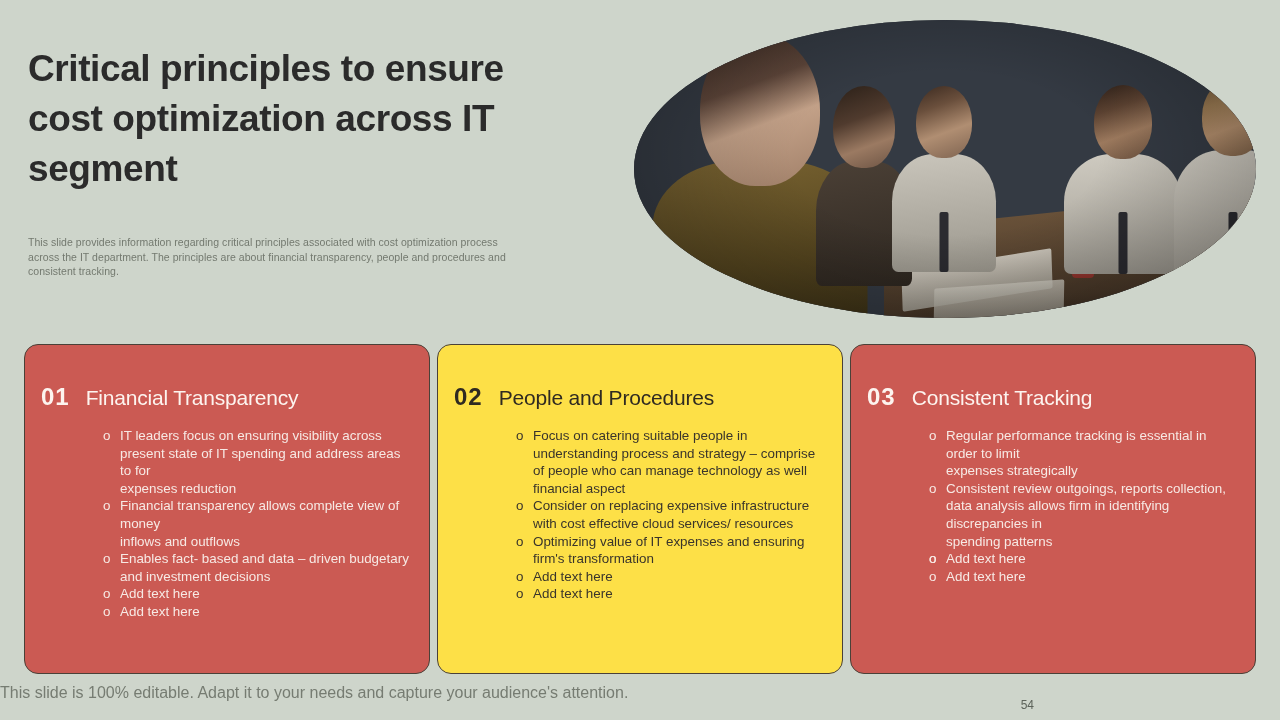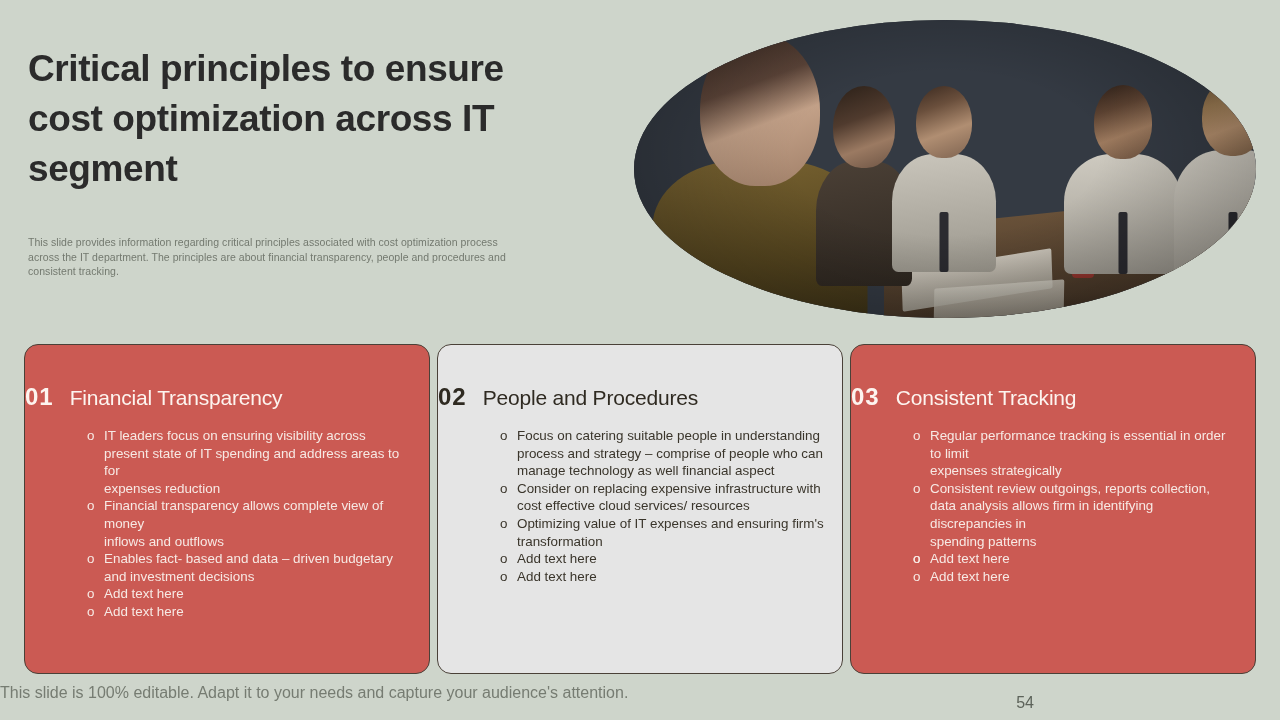--- a/index.html
+++ b/index.html
@@ -196,31 +196,31 @@
     width: 1232px;
     height: 330px;
     display: flex;
     gap: 7px;
   }
 
   .card {
     flex: 1 1 0;
     border-radius: 14px;
     border: 1.4px solid #4a4138;
-    padding: 40px 18px 14px 0;
+    padding: 40px 18px 14px 16px;
     position: relative;
     overflow: hidden;
   }
 
   .card--red {
     background: #cb5a53;
     color: #fdf4ef;
   }
   .card--yellow {
-    background: #e5e5e5;
+    background: #fde047;
     color: #2f2a21;
     border-color: #4a4138;
   }
 
   .card-head {
     display: flex;
     align-items: baseline;
     gap: 16px;
     margin-bottom: 18px;
   }
@@ -273,21 +273,21 @@
     bottom: 18px;
     text-align: left;
     font-size: 16px;
     color: #767c72;
   }
 
   .page-number {
     position: absolute;
     right: 14px;
     bottom: 8px;
-    font-size: 16px;
+    font-size: 12px;
     color: #5d635a;
   }
 </style>
 </head>
 <body>
 
 <div class="slide">
 
   <div class="header">
     <div class="slide-title">Critical principles to ensure cost optimization across IT segment</div>

